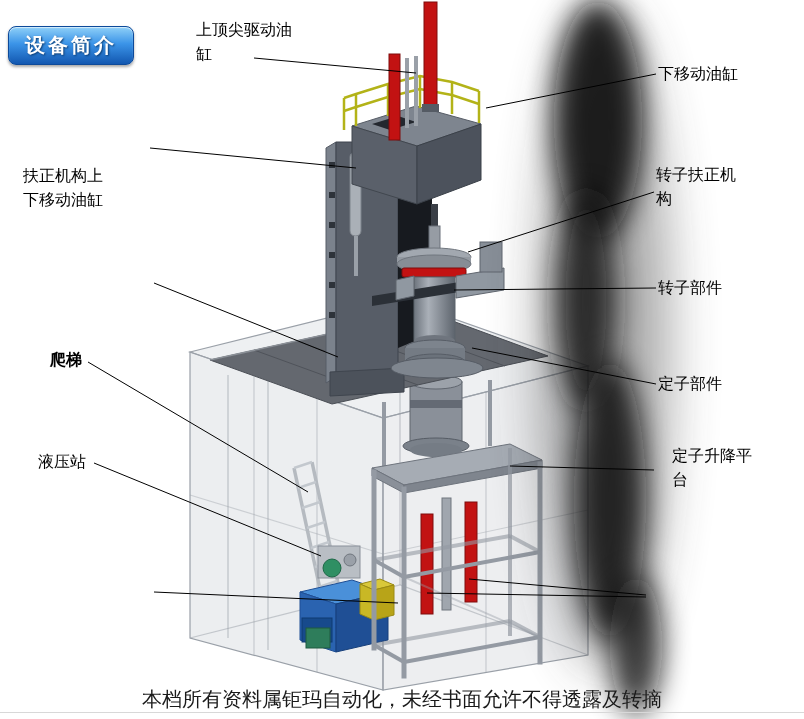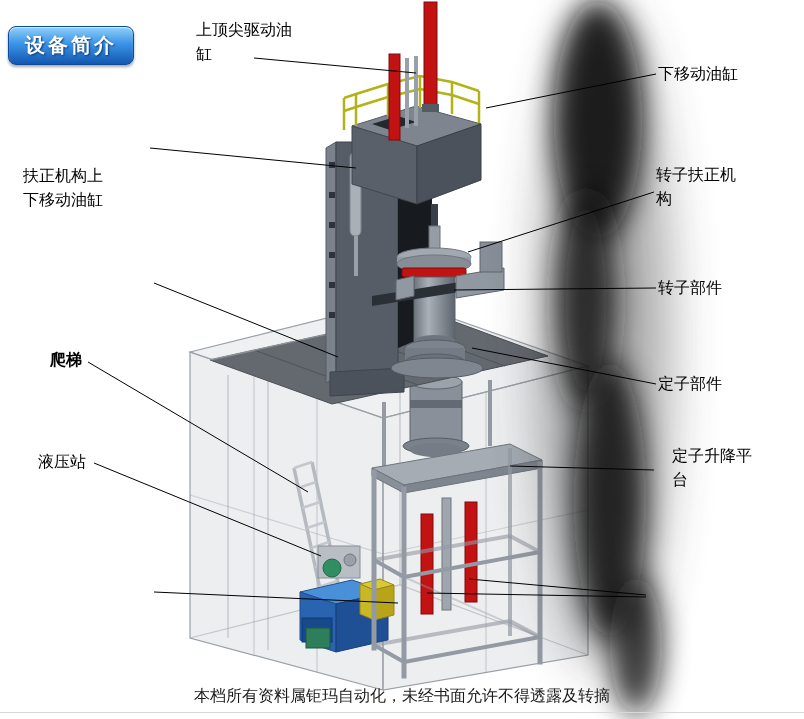--- a/index.html
+++ b/index.html
@@ -8,21 +8,21 @@
   .machine-svg{position:absolute;left:0;top:0;}
   .label{position:absolute;white-space:pre-line;font-size:16px;line-height:24px;color:#000;}
   .badge{position:absolute;left:8px;top:26px;padding:5px 16px;border-radius:8px;
          font-family:"Liberation Sans","DejaVu Sans",sans-serif;font-weight:bold;font-size:20px;
          letter-spacing:3px;color:#fff;
          background:linear-gradient(180deg,#8fd0f8 0%,#3b94e8 45%,#1257b0 100%);
          border:1px solid #0d4a9a;
          box-shadow:0 2px 3px rgba(0,0,0,.35), inset 0 1px 1px rgba(255,255,255,.65);
          text-shadow:1px 1px 2px #0a3a70;}
   .footer{position:absolute;left:0;top:686px;width:804px;text-align:center;
-          font-size:16px;color:#1a1a1a;}
+          font-size:20px;color:#1a1a1a;}
   .bottom-line{position:absolute;left:0;top:712px;width:804px;height:1px;background:#d8d8d8;}
 </style>
 </head>
 <body>
 
 <div class="slide">
 
   <svg class="machine-svg" width="804" height="719" viewBox="0 0 804 719">
     <defs>
       <filter id="blur14" x="-60%" y="-60%" width="220%" height="220%">

